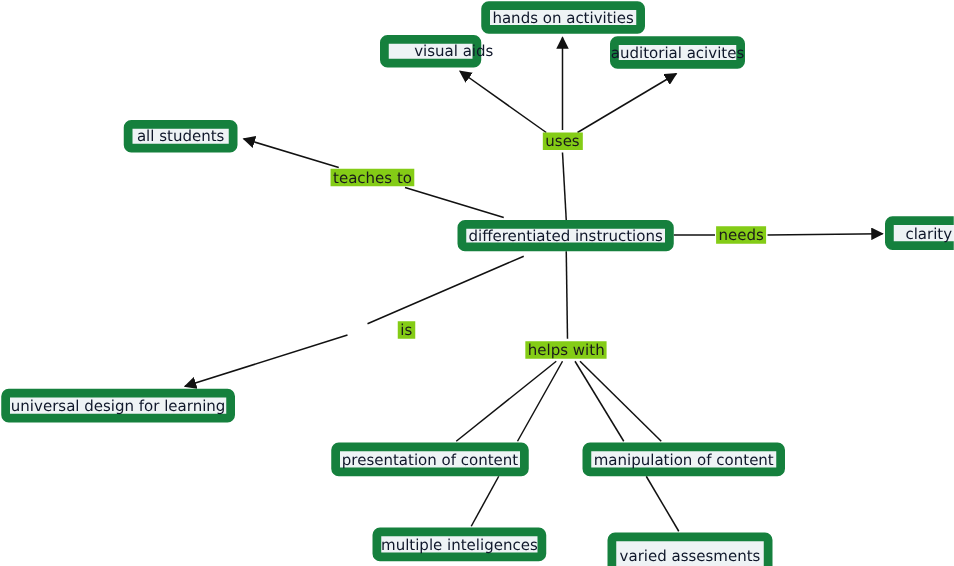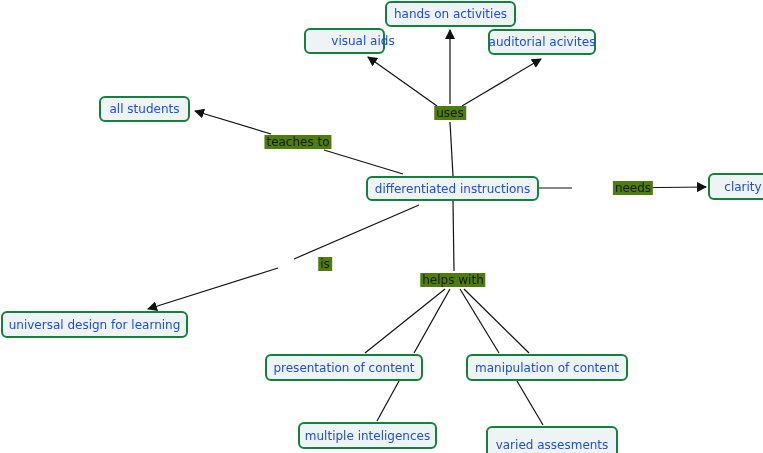--- a/index.html
+++ b/index.html
@@ -3,33 +3,33 @@
   <meta charset="utf-8">
   <style>
     html, body { margin: 0; padding: 0; background: #ffffff; }
     body { width: 763px; height: 453px; position: relative; overflow: hidden;
            font-family: "DejaVu Sans", sans-serif; }
     #canvas { position: absolute; left: 0; top: 0; width: 763px; height: 453px; }
     .node {
       position: absolute;
       box-sizing: border-box;
       background: #eef3f5;
-      border: 2px solid #15803d;
+      border: 7px solid #15803d;
       border-radius: 6px;
       font-size: 12px;
-      color: #1d4ed8;
+      color: #0f172a;
       display: flex; align-items: center; justify-content: center;
       white-space: nowrap;
       cursor: pointer;
     }
     .link-label {
       position: absolute;
       font-size: 12px;
       color: #1a1a1a;
-      background: #4d7c0f;
+      background: #84cc16;
       padding: 0 2px;
       white-space: nowrap;
       transform: translate(-50%, -50%);
     }
   </style>
 </head>
 <body>
 
 <svg id="canvas" width="763" height="453" viewBox="0 0 763 453">
   <defs>
@@ -81,15 +81,15 @@
 <div class="node" style="left:366px; top:176px; width:173px; height:25px;">differentiated instructions</div>
 <div class="node" style="left:708px; top:173px; width:70px; height:27px;">clarity</div>
 <div class="node" style="left:1px; top:311px; width:187px; height:27px;">universal design for learning</div>
 <div class="node" style="left:265px; top:354px; width:158px; height:27px;">presentation of content</div>
 <div class="node" style="left:466px; top:354px; width:162px; height:27px;">manipulation of content</div>
 <div class="node" style="left:298px; top:422px; width:139px; height:27px;">multiple inteligences</div>
 <div class="node" style="left:486px; top:426px; width:132px; height:38px;">varied assesments</div>
 
 <div class="link-label" style="left:450px; top:113px;">uses</div>
 <div class="link-label" style="left:298px; top:142px;">teaches to</div>
-<div class="link-label" style="left:593px; top:188px;margin-left:40px;">needs</div>
+<div class="link-label" style="left:593px; top:188px;">needs</div>
 <div class="link-label" style="left:286px; top:264px;margin-left:39px;">is</div>
 <div class="link-label" style="left:453px; top:280px;">helps with</div>
 
 </body></html>

